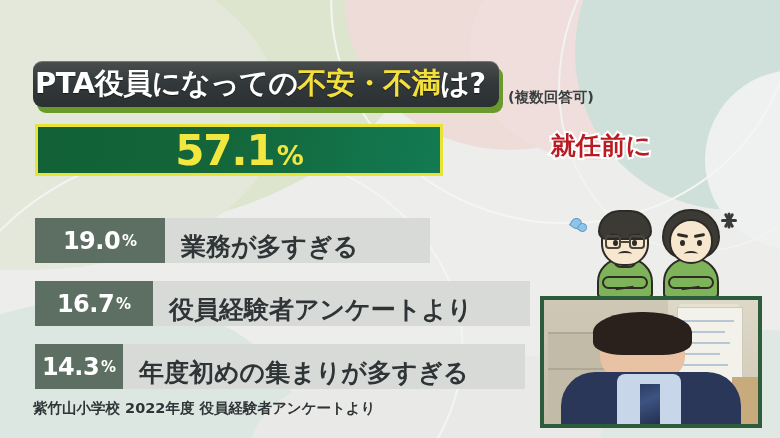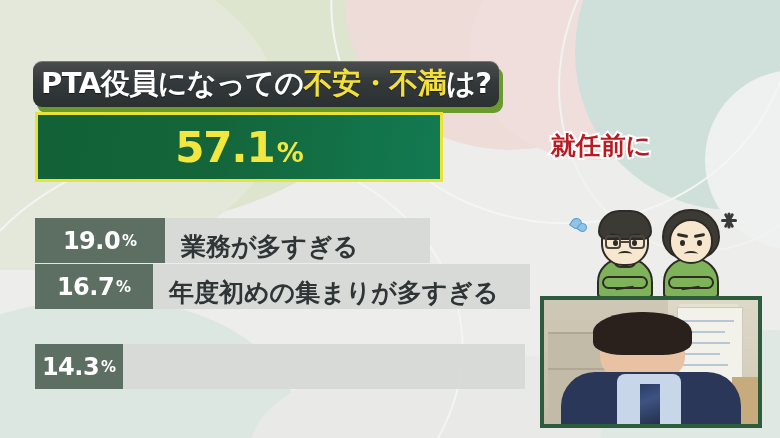--- a/index.html
+++ b/index.html
@@ -28,50 +28,50 @@
   .swoosh-b{left:-60px;top:145px;width:520px;height:420px;transform:rotate(-6deg);border-color:#f2f5f3;}
   .swoosh-c{left:560px;top:-110px;width:300px;height:360px;transform:rotate(14deg);border-color:#eff4f1;}
 
   
   .banner-wrap{position:absolute;left:33px;top:61px;}
   .banner-shadow{position:absolute;left:4px;top:6px;width:466px;height:46px;background:#6b9a2c;border-radius:9px;}
   .banner{position:relative;width:466px;height:46px;border-radius:9px;
     background:linear-gradient(180deg,#4a4e4d 0%,#33393a 48%,#2b3132 100%);
     box-shadow:inset 0 1px 0 rgba(255,255,255,.25);
     display:flex;align-items:center;}
-  .banner-text{margin-left:8px;font-size:29px;font-weight:700;color:#ffffff;letter-spacing:-.5px;white-space:nowrap;
+  .banner-text{margin-left:2px;font-size:29px;font-weight:700;color:#ffffff;letter-spacing:-.5px;white-space:nowrap;
     text-shadow:0 1px 1px rgba(0,0,0,.5);}
   .banner-text .hl{color:#f4e03c;}
   .multi{position:absolute;left:508px;top:88px;font-size:14.5px;color:#3a3f40;font-weight:600;white-space:nowrap;}
 
   
   .row{position:absolute;left:35px;display:flex;align-items:flex-end;}
 
   
-  .bar-top{top:112px;width:408px;height:70px;
+  .bar-top{top:124px;width:408px;height:52px;
     background:linear-gradient(100deg,#126137 0%,#14663a 45%,#127a52 100%);
     border:3px solid #e9e336;box-sizing:border-box;
     display:flex;align-items:center;justify-content:center;}
   .bar-top .val{font-size:42px;font-weight:700;color:#f2e73e;letter-spacing:-1px;}
   .bar-top .val .pct{font-size:27px;font-weight:700;margin-left:2px;}
 
   .redcap{position:absolute;left:440px;top:132px;width:322px;text-align:center;line-height:1.15;}
   .redcap div{font-size:25px;font-weight:700;color:#b81c22;white-space:nowrap;
     -webkit-text-stroke:4px #ffffff;paint-order:stroke fill;}
 
   
   .row-g{height:45px;}
   .row-g .track{position:absolute;left:0;top:0;height:45px;background:rgba(214,216,214,.93);}
   .row-g .cap{position:relative;height:45px;background:#5d6f62;display:flex;align-items:center;justify-content:center;box-sizing:border-box;}
   .row-g .cap .num{font-size:24px;font-weight:700;color:#ffffff;letter-spacing:-.5px;}
   .row-g .cap .pct{font-size:15px;font-weight:700;color:#ffffff;margin-left:2px;}
   .row-g .label{position:relative;margin-left:16px;font-size:25px;font-weight:700;color:#2f3436;white-space:nowrap;margin-top:12px;}
 
   .row2{top:218px;}
-  .row3{top:264px;}
+  .row3{top:281px;}
   .row4{top:344px;}
 
   .footer{position:absolute;left:33px;top:399px;font-size:14.5px;font-weight:700;color:#2f3436;white-space:nowrap;}
 
   
   .toons{position:absolute;left:585px;top:206px;width:150px;height:92px;}
   .toon{position:absolute;width:64px;height:92px;}
   .toon .body{position:absolute;left:4px;top:52px;width:56px;height:40px;background:#7fb35a;border:2.5px solid #2e2b26;border-radius:24px 24px 4px 4px;box-sizing:border-box;}
   .toon .collar{position:absolute;left:20px;top:52px;width:24px;height:10px;background:#c9c39f;border:2px solid #2e2b26;border-radius:0 0 8px 8px;box-sizing:border-box;}
   .toon .arms{position:absolute;left:9px;top:70px;width:46px;height:13px;background:#7fb35a;border:2.5px solid #2e2b26;border-radius:7px;box-sizing:border-box;}
@@ -145,20 +145,21 @@
     <div class="swoosh swoosh-b"></div>
     <div class="swoosh swoosh-c"></div>
   </div>
 
   <div class="banner-wrap">
     <div class="banner-shadow"></div>
     <div class="banner">
       <div class="banner-text"><span>PTA役員になっての</span><span class="hl">不安・不満</span><span>は?</span></div>
     </div>
   </div>
+  <div class="multi">(複数回答可)</div>
 
   <div class="row bar-top">
     <div class="val"><span>57.1</span><span class="pct">%</span></div>
   </div>
   <div class="redcap">
     <div>就任前に</div>
   </div>
 
   <div class="row row-g row2">
     <div class="track" style="width:395px"></div>
@@ -168,31 +169,33 @@
     </div>
     <div class="label">業務が多すぎる</div>
   </div>
 
   <div class="row row-g row3">
     <div class="track" style="width:495px"></div>
     <div class="cap" style="width:118px">
       <span class="num">16.7</span>
       <span class="pct">%</span>
     </div>
-    <div class="label">年度初めの集まりが多すぎる</div>
+    <div class="label">役員経験者アンケートより</div>
   </div>
 
   <div class="row row-g row4">
     <div class="track" style="width:490px"></div>
     <div class="cap" style="width:88px">
       <span class="num">14.3</span>
       <span class="pct">%</span>
     </div>
-  </div>
-
+    <div class="label">年度初めの集まりが多すぎる</div>
+  </div>
+
+  <div class="footer">紫竹山小学校 2022年度 役員経験者アンケートより</div>
 
   <div class="toons">
     <div class="sweat">
         <i></i>
         <i></i>
       </div>
     <div class="toon toon-m">
       <div class="body"></div>
       <div class="collar"></div>
       <div class="arms"></div>

